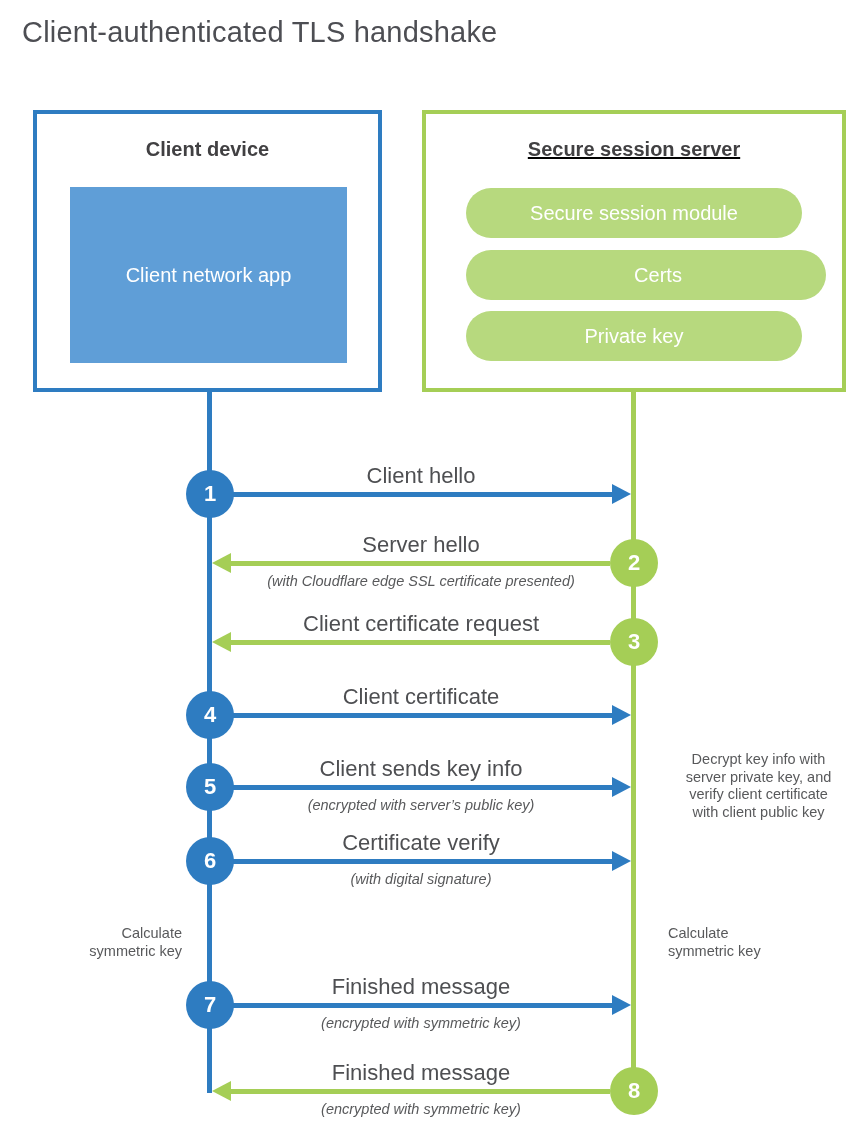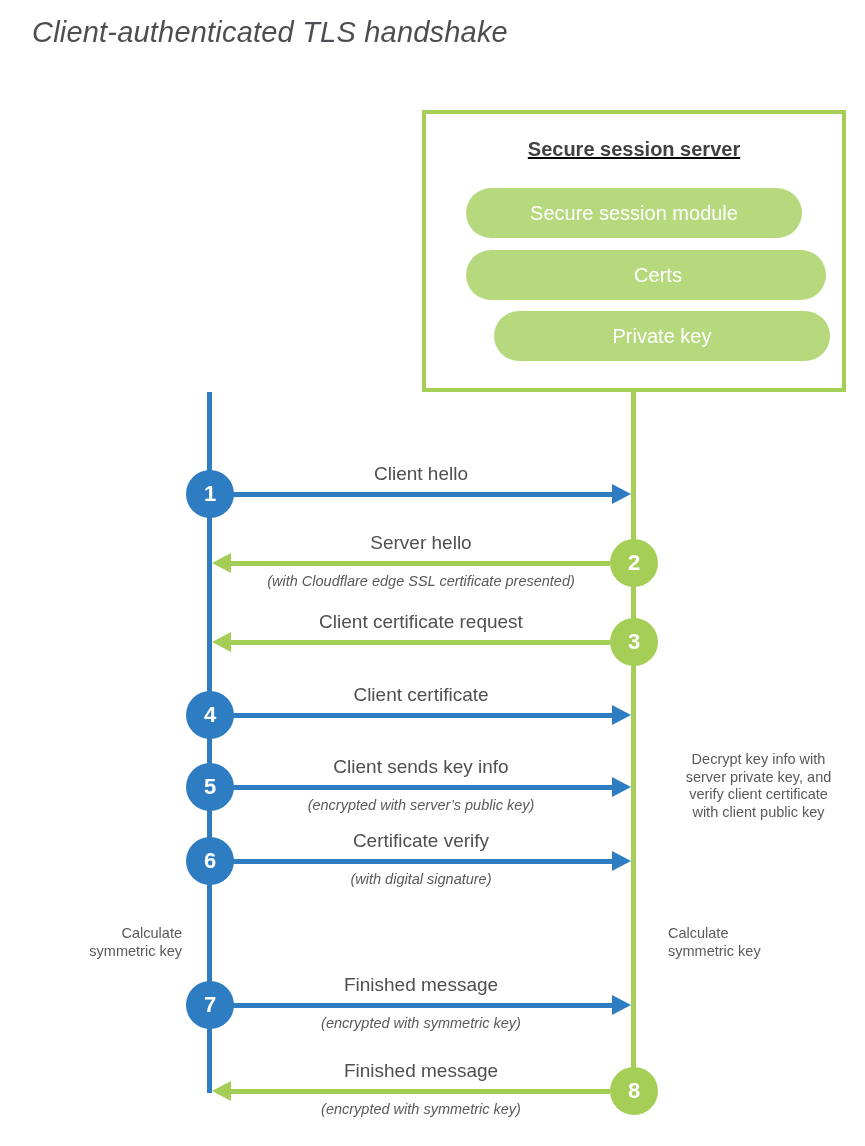--- a/index.html
+++ b/index.html
@@ -1,70 +1,76 @@
 <!DOCTYPE html>
 <html style="--blue: #2E7CC1; --blue_fill: #5F9ED7; --green: #A5CE56; --green_fill: #B7D97E;"><head>
 <meta charset="utf-8">
 <style>
   html,body{margin:0;padding:0;background:#fff;}
   body{font-family:"Liberation Sans","DejaVu Sans",sans-serif;}
   .canvas{position:relative;width:865px;height:1146px;background:#fff;overflow:hidden;}
 
-  .page-title{position:absolute;left:32px;top:16px;font-size:29px;font-weight:300;color:#4d4e53;letter-spacing:0.2px;font-style:italic;}
+  .page-title{position:absolute;left:22px;top:16px;font-size:29px;font-weight:300;color:#4d4e53;letter-spacing:0.2px;}
 
   
   .actor{position:absolute;top:110px;box-sizing:border-box;background:#fff;}
   .actor.client{left:33px;width:349px;height:282px;border:4px solid var(--blue,#2e7cc1);}
   .actor.server{left:422px;width:424px;height:282px;border:4px solid var(--green,#a5ce56);text-decoration:underline;}
   .actor-title{margin-top:24px;text-align:center;font-size:20px;font-weight:bold;color:#414042;}
 
   .app-box{position:absolute;left:33px;top:73px;width:277px;height:176px;background:var(--blue_fill,#5f9ed7);
     display:flex;align-items:center;justify-content:center;text-align:center;}
   .app-box span{color:#fff;font-size:20px;line-height:26px;max-width:180px;}
 
   .module-bar{position:absolute;left:40px;width:336px;height:50px;background:var(--green_fill,#b7d97e);
     color:#fff;font-size:20px;text-align:center;line-height:50px;border-radius:25px;}
-  .bar-0{top:74px;} .bar-1{top:136px;padding-left:24px;} .bar-2{top:197px;margin-left:28px;}
+  .bar-0{top:74px;} .bar-1{top:136px;padding-left:24px;} .bar-2{top:197px;}
 
   
   .lifeline{position:absolute;top:392px;width:5px;height:701px;}
   .lifeline.client{left:207px;background:var(--blue,#2e7cc1);}
   .lifeline.server{left:631px;background:var(--green,#a5ce56);}
 
   
   .msg{position:absolute;left:0;top:0;width:100%;height:0;}
   .msg .circle{position:absolute;width:48px;height:48px;border-radius:50%;top:calc(var(--cy) - 24px);
     color:#fff;font-weight:bold;font-size:22px;display:flex;align-items:center;justify-content:center;}
   .msg.client .circle{left:186px;background:var(--blue,#2e7cc1);}
   .msg.server .circle{left:610px;background:var(--green,#a5ce56);}
   .msg .line{position:absolute;height:5px;top:calc(var(--cy) - 2px);}
   .msg.client .line{left:233px;width:379px;background:var(--blue,#2e7cc1);}
   .msg.server .line{left:231px;width:379px;background:var(--green,#a5ce56);}
   .msg .head{position:absolute;width:0;height:0;border-top:10px solid transparent;border-bottom:10px solid transparent;
     top:calc(var(--cy) - 10px);}
   .msg.client .head{left:612px;border-left:19px solid var(--blue,#2e7cc1);}
   .msg.server .head{left:212px;border-right:19px solid var(--green,#a5ce56);}
   .msg .label{position:absolute;left:221px;width:400px;text-align:center;top:calc(var(--cy) - 31px);
-    font-size:19px;color:#4e4f52;}
+    font-size:22px;color:#4e4f52;}
   .msg .sublabel{position:absolute;left:171px;width:500px;text-align:center;top:calc(var(--cy) + 10px);
     font-size:14.5px;color:#58595b;font-style:italic;}
 
   
   .note{position:absolute;font-size:14.5px;line-height:17.5px;color:#58595b;}
   .note.decrypt{left:676px;top:751px;width:165px;text-align:center;}
   .note.calc-left{left:78px;top:925px;width:104px;text-align:right;}
   .note.calc-right{left:668px;top:925px;width:110px;text-align:left;}
 </style>
 </head>
 <body>
 
 <div class="canvas">
 
   <div class="page-title">Client-authenticated TLS handshake</div>
 
+  <div class="actor client">
+    <div class="actor-title">Client device</div>
+    <div class="app-box">
+      <span>Client network app</span>
+    </div>
+  </div>
 
   <div class="actor server">
     <div class="actor-title">Secure session server</div>
     <div class="module-bar bar-0">Secure session module</div>
     <div class="module-bar bar-1">Certs</div>
     <div class="module-bar bar-2">Private key</div>
   </div>
 
   <div class="lifeline client"></div>
   <div class="lifeline server"></div>

